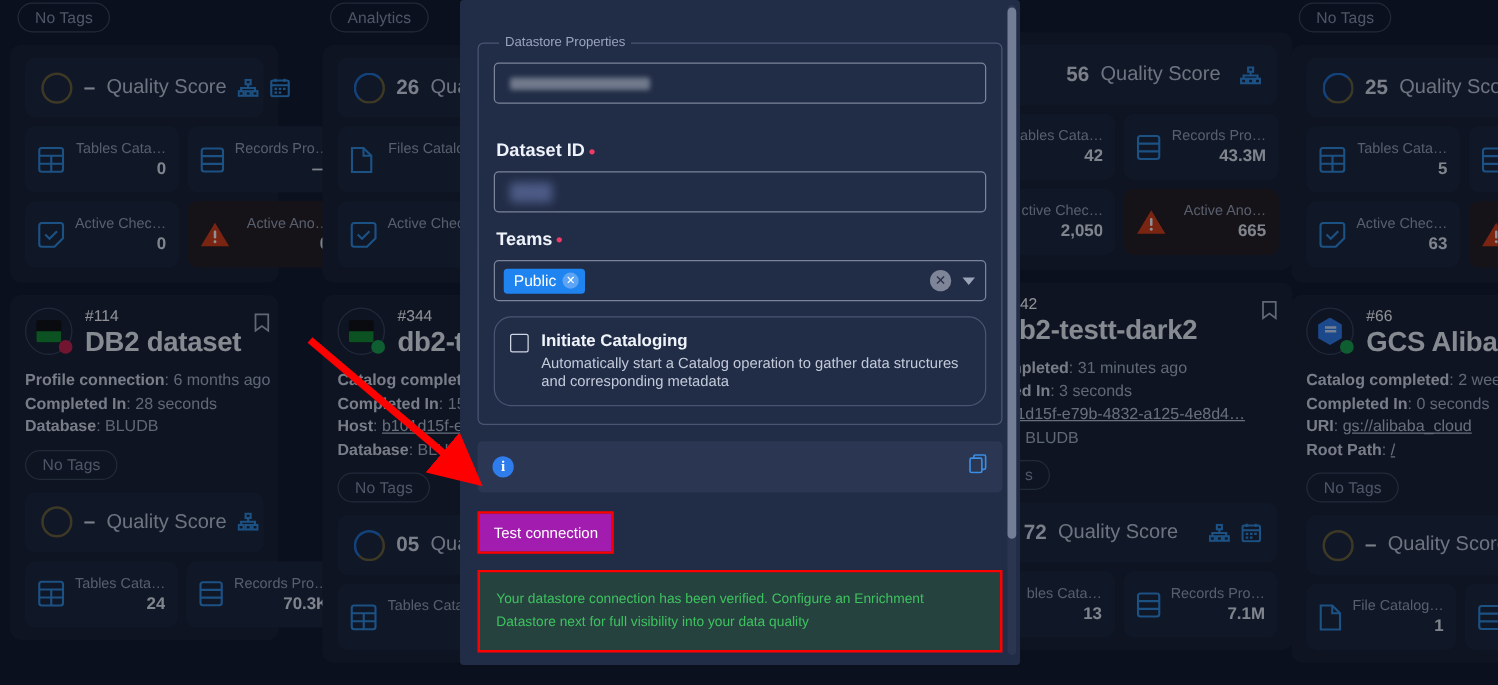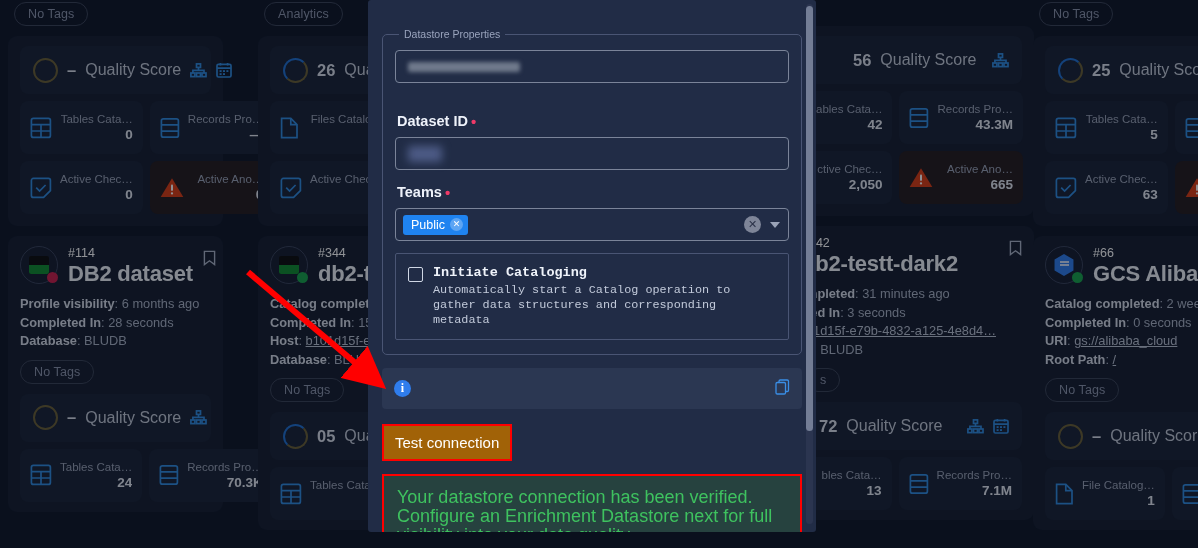--- a/index.html
+++ b/index.html
@@ -150,49 +150,49 @@
     display:flex;align-items:center;justify-content:center; font-size:9px; line-height:1;
   }
   .sel-actions { margin-left: auto; display: flex; align-items: center; gap: 9px; }
   .clear-x {
     width: 17px; height: 17px; border-radius: 50%; background: #7e8598;
     display:flex;align-items:center;justify-content:center; color:#2a3147; font-size:11px;
   }
   .caret { width:0;height:0;border-left:5px solid transparent;border-right:5px solid transparent;border-top:6px solid #9aa3b8; }
 
   .checkbox-card {
-    border: 1px solid #4a5574; border-radius: 2px; margin-top: 12px;
-    padding: 11px 12px; display: flex; gap: 10px; font-family: Liberation Mono, monospace;
+    border: 1px solid #4a5574; border-radius: 14px; margin-top: 12px;
+    padding: 11px 12px; display: flex; gap: 10px;
   }
   .cbox { width: 15px; height: 15px; border: 1.6px solid #cfd6e4; border-radius: 2px; flex:0 0 auto; margin-top:2px;}
   .cb-title { color: #eff3fa; font-size: 13.5px; font-weight: bold; }
   .cb-desc { color: #c2cada; font-size: 11.8px; line-height: 15px; margin-top: 3px; }
   .infob {
     background: #2b3752; border-radius: 4px; margin-top: 13px;
     height: 41px; display: flex; align-items: center; padding: 0 12px; gap: 10px;
   }
   .info-i {
     width: 17px; height: 17px; border-radius: 50%; background: #2f7ded;
     color: #fff; font-size: 12px; font-weight: bold; font-family: "Liberation Serif", serif;
     display:flex;align-items:center;justify-content:center; flex:0 0 auto;
   }
   .info-txt { color: #c3cbdb; font-size: 13px; }
   .info-txt b { color: #eaeff7; font-weight: bold; }
   .copy-ic { margin-left: auto; }
 
   .test-wrap { margin-top: 15px; display: inline-block; border: 2.5px solid #ff0000; }
   .btn-test {
-    background: #a16207; color: #fff; border: none;
-    font-size: 15px; padding: 8px 11px; font-family: inherit; cursor: pointer; display:block;text-align:center;
+    background: #a21caf; color: #fff; border: none;
+    font-size: 12px; padding: 8px 11px; font-family: inherit; cursor: pointer; display:block;text-align:center;
   }
 
   .success-wrap { margin-top: 13px; border: 2.5px solid #ff0000; }
   .success {
     background: #26423f; padding: 12px 13px;
-    color: #3ec25f; font-size: 18px; line-height: 19px;
+    color: #3ec25f; font-size: 11px; line-height: 19px;
   }
 
   .mscroll {
     position: absolute; right: 3px; top: 4px; width: 7px; height: 520px;
     background: #2b3550; border-radius: 4px;
   }
   .mscroll .thumb { position:absolute; left:0; top:2px; width:7px; height:425px; background:#737d95; border-radius:4px; display:block;}
 
   
   .arrow { position: absolute; left: 0; top: 0; pointer-events: none; }
@@ -287,21 +287,21 @@
             <div class="ds-id">#114</div>
             <div class="ds-title">DB2 dataset</div>
           </div>
           <span class="bookmark">
             <svg width="13" height="16" viewBox="0 0 13 16">
                 <path stroke="#aab3c6" fill="none" stroke-width="1.4" d="M1.4 1.4h10.2v13.2L6.5 10.8 1.4 14.6z"></path>
               </svg>
           </span>
         </div>
         <div class="meta">
-          <div><b>Profile visibility</b>: <span>6 months ago</span></div>
+          <div><b>Profile connection</b>: <span>6 months ago</span></div>
           <div><b>Completed In</b>: <span>28 seconds</span></div>
           <div><b>Database</b>: <span>BLUDB</span></div>
         </div>
         <div class="tagrow" style="padding-left:0;padding-top:9px;">
           <span class="tagpill">No Tags</span>
         </div>
         <div class="qs">
           <div class="ring"></div>
           <span class="qs-num">–</span>
           <span class="qs-label">Quality Score</span>

